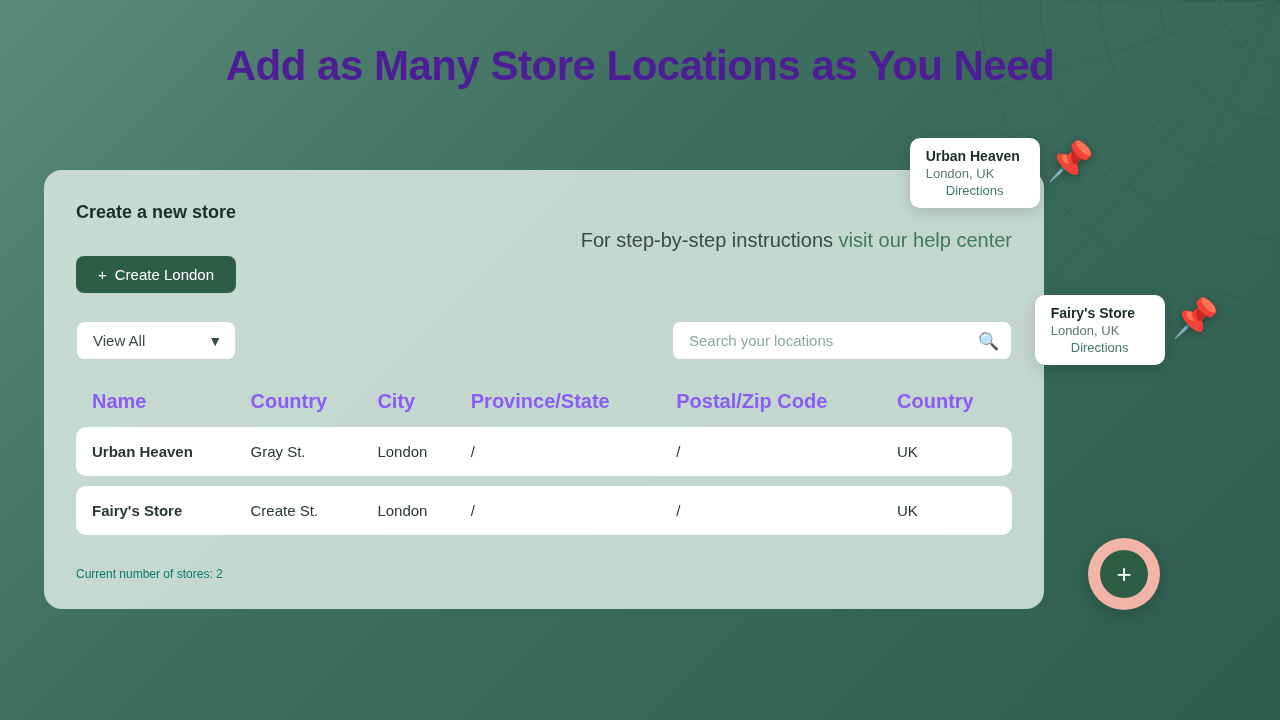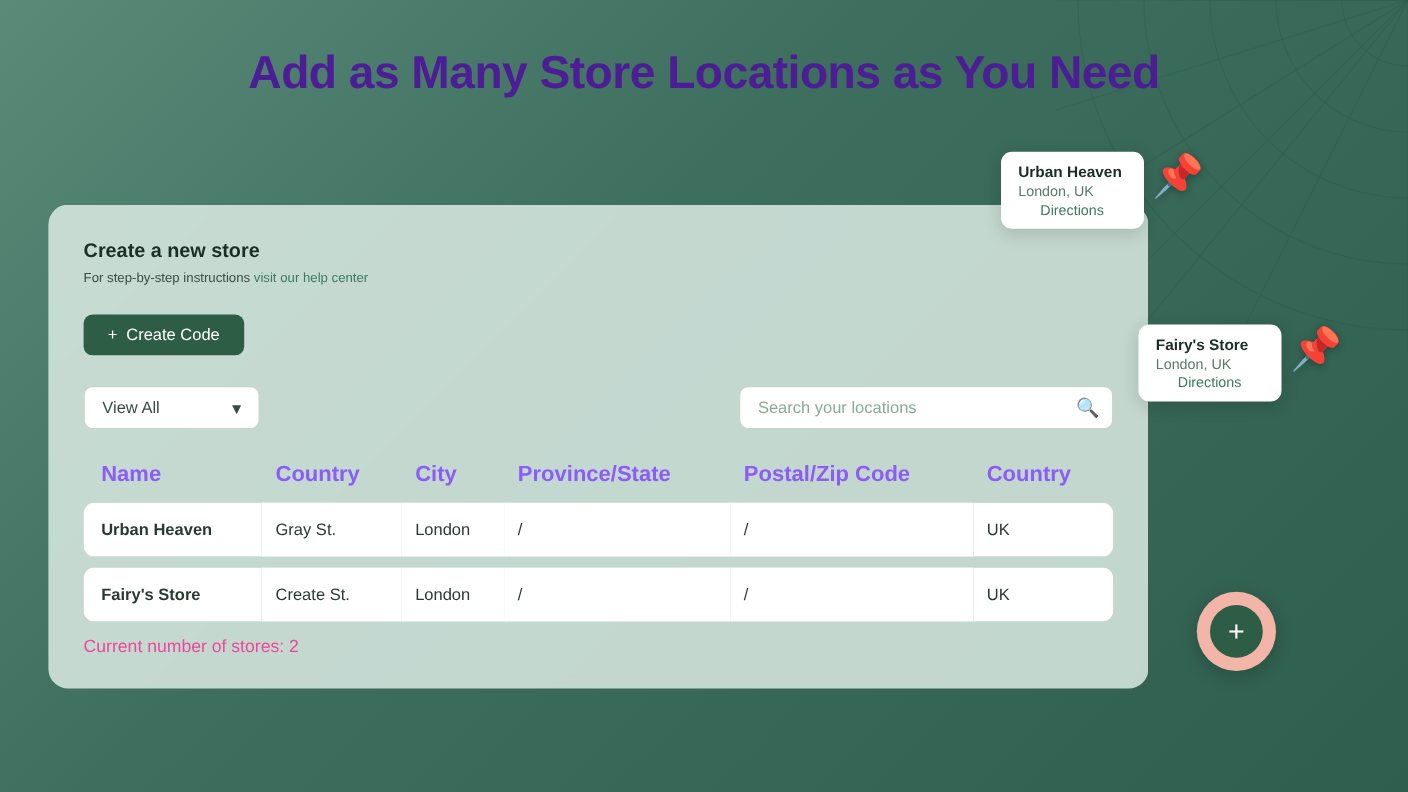--- a/index.html
+++ b/index.html
@@ -31,44 +31,45 @@
       font-weight: 600;
       padding-top: 42px;
       padding-bottom: 32px;
       letter-spacing: -0.5px;
     }
 
     
     .main-card {
       position: absolute;
       left: 44px;
-      top: 186px;
+      top: 170px;
       width: 1000px;
       background: rgba(220, 235, 228, 0.85);
       border-radius: 18px;
       padding: 32px 32px 28px 32px;
       backdrop-filter: blur(4px);
     }
 
     
     .create-store-section {
       margin-bottom: 28px;
     }
 
     .create-store-title {
       font-size: 18px;
       font-weight: 700;
       color: #1a2e26;
       margin-bottom: 6px;
     }
 
     .create-store-description {
-      font-size: 12px;
+      font-size: 20px;
       color: #3a4a44;
-      margin-bottom: 27px;
+      margin-bottom: 4px;
+      text-align: right;
     }
 
     .help-link {
       color: #3d7a5e;
       text-decoration: none;
     }
 
     .create-store-btn {
       background: #2d5e45;
       color: white;
@@ -187,23 +188,23 @@
 
     .table-data-row td:last-child {
       border-radius: 0 10px 10px 0;
     }
 
     .table-spacer {
       height: 10px;
     }
 
     .store-count {
-      font-size: 16px;
-      color: #ec4899;
-      margin-top: 15px;
+      font-size: 12px;
+      color: #0f766e;
+      margin-top: 32px;
     }
 
     .pin-tooltip {
       background: white;
       border-radius: 10px;
       padding: 10px 16px;
       box-shadow: 0 4px 16px rgba(0,0,0,0.15);
       min-width: 130px;
     }
 
@@ -303,21 +304,21 @@
 <div class="main-card">
 
   <div class="create-store-section">
     <div class="create-store-title">Create a new store</div>
     <div class="create-store-description">
       <span>For step-by-step instructions </span>
       <a class="help-link" href="#">visit our help center</a>
     </div>
     <button class="create-store-btn">
       <span>+</span>
-      <span>Create Code</span>
+      <span>Create London</span>
     </button>
   </div>
 
   <div class="filter-search-row">
     <div class="select-wrapper">
       <select class="view-all-select">
         <option>View All</option>
         <option>Active</option>
         <option>Inactive</option>
       </select>

